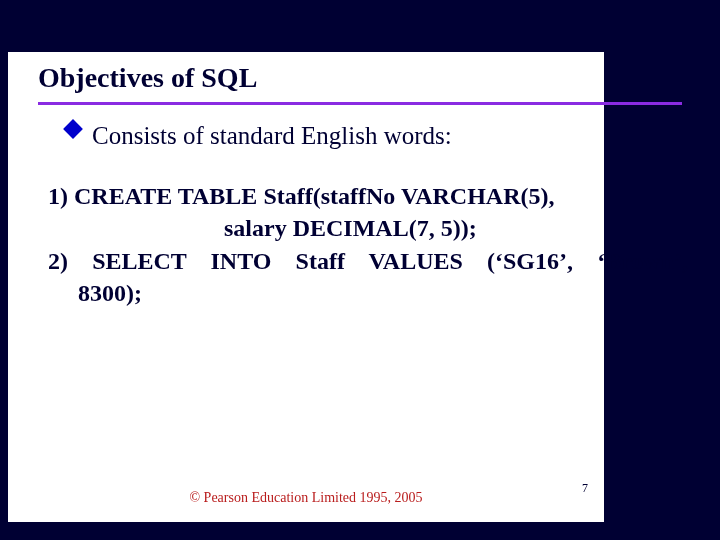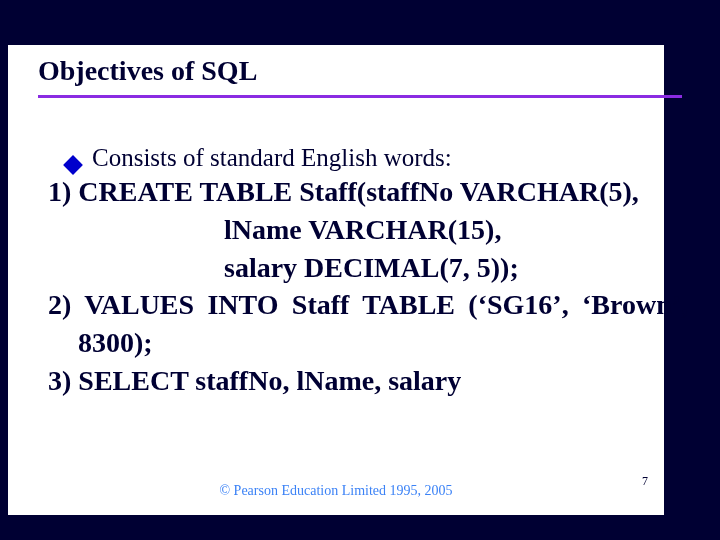--- a/index.html
+++ b/index.html
@@ -6,77 +6,76 @@
   html, body { width: 720px; height: 540px; background: #000033; overflow: hidden; }
   body { font-family: "Times New Roman", Times, serif; color: #000033; position: relative; }
   .slide {
     position: absolute;
     top: 0; left: 0;
     width: 720px; height: 540px;
     background: #000033;
   }
   .content-area {
     position: absolute;
-    top: 45px; left: 8px;
-    width: 656px; height: 470px;
+    top: 52px; left: 8px;
+    width: 596px; height: 470px;
     background: #ffffff;
   }
   .title {
     position: absolute;
     top: 10px; left: 30px;
     font-size: 28px;
     font-weight: bold;
     color: #000033;
   }
   .title-underline {
     position: absolute;
     top: 50px; left: 30px;
     width: 644px;
     height: 3px;
     background: #8a2be2;
   }
   .bullet-row {
     position: absolute;
     top: 70px; left: 58px;
     display: flex;
-    align-items: flex-end;
-    margin-top: 29px;
+    align-items: flex-start;
   }
   .diamond {
     width: 14px; height: 14px;
     background: #0000cc;
     transform: rotate(45deg);
     margin-right: 12px;
     flex-shrink: 0;
   }
   .bullet-text {
     font-size: 25px;
     color: #000033;
   }
   .code-block {
     position: absolute;
     top: 128px; left: 40px;
     width: 640px;
-    font-size: 28px;
+    font-size: 24px;
     font-weight: bold;
     color: #000033;
     line-height: 1.35;
     text-align: justify;
   }
   .code-line { white-space: pre; }
   .code-line.justify { white-space: normal; text-align: justify; text-align-last: justify; }
   .indent1 { padding-left: 30px; }
   .indent2 { padding-left: 176px; }
   .footer {
     position: absolute;
     bottom: 16px;
     width: 100%;
     text-align: center;
     font-size: 14px;
-    color: #3b82f6;
+    color: #b91c1c;
     font-family: "Times New Roman", Times, serif;
   }
   .page-num {
     position: absolute;
     bottom: 26px; right: 16px;
     font-size: 12px;
     color: #000033;
   }
 </style>
 </head>
@@ -88,31 +87,29 @@
     <div class="title">Objectives of SQL</div>
     <div class="title-underline"></div>
 
     <div class="bullet-row">
       <div class="diamond"></div>
       <div class="bullet-text">Consists of standard English words:</div>
     </div>
 
     <div class="code-block">
       <div class="code-line">1) CREATE TABLE Staff(staffNo VARCHAR(5),</div>
-      <div class="code-line indent2">lName VARCHAR(15),</div>
       <div class="code-line indent2">salary DECIMAL(7, 5));</div>
       <div class="code-line justify">
         <span>2)</span>
-        <span>VALUES</span>
+        <span>SELECT</span>
         <span>INTO</span>
         <span>Staff</span>
-        <span>TABLE</span>
+        <span>VALUES</span>
         <span>(‘SG16’,</span>
         <span>‘Brown’,</span>
       </div>
       <div class="code-line indent1">8300);</div>
-      <div class="code-line">3) SELECT staffNo, lName, salary</div>
     </div>
 
     <div class="footer">© Pearson Education Limited 1995, 2005</div>
     <div class="page-num">7</div>
   </div>
 </div>
 
 </body></html>

